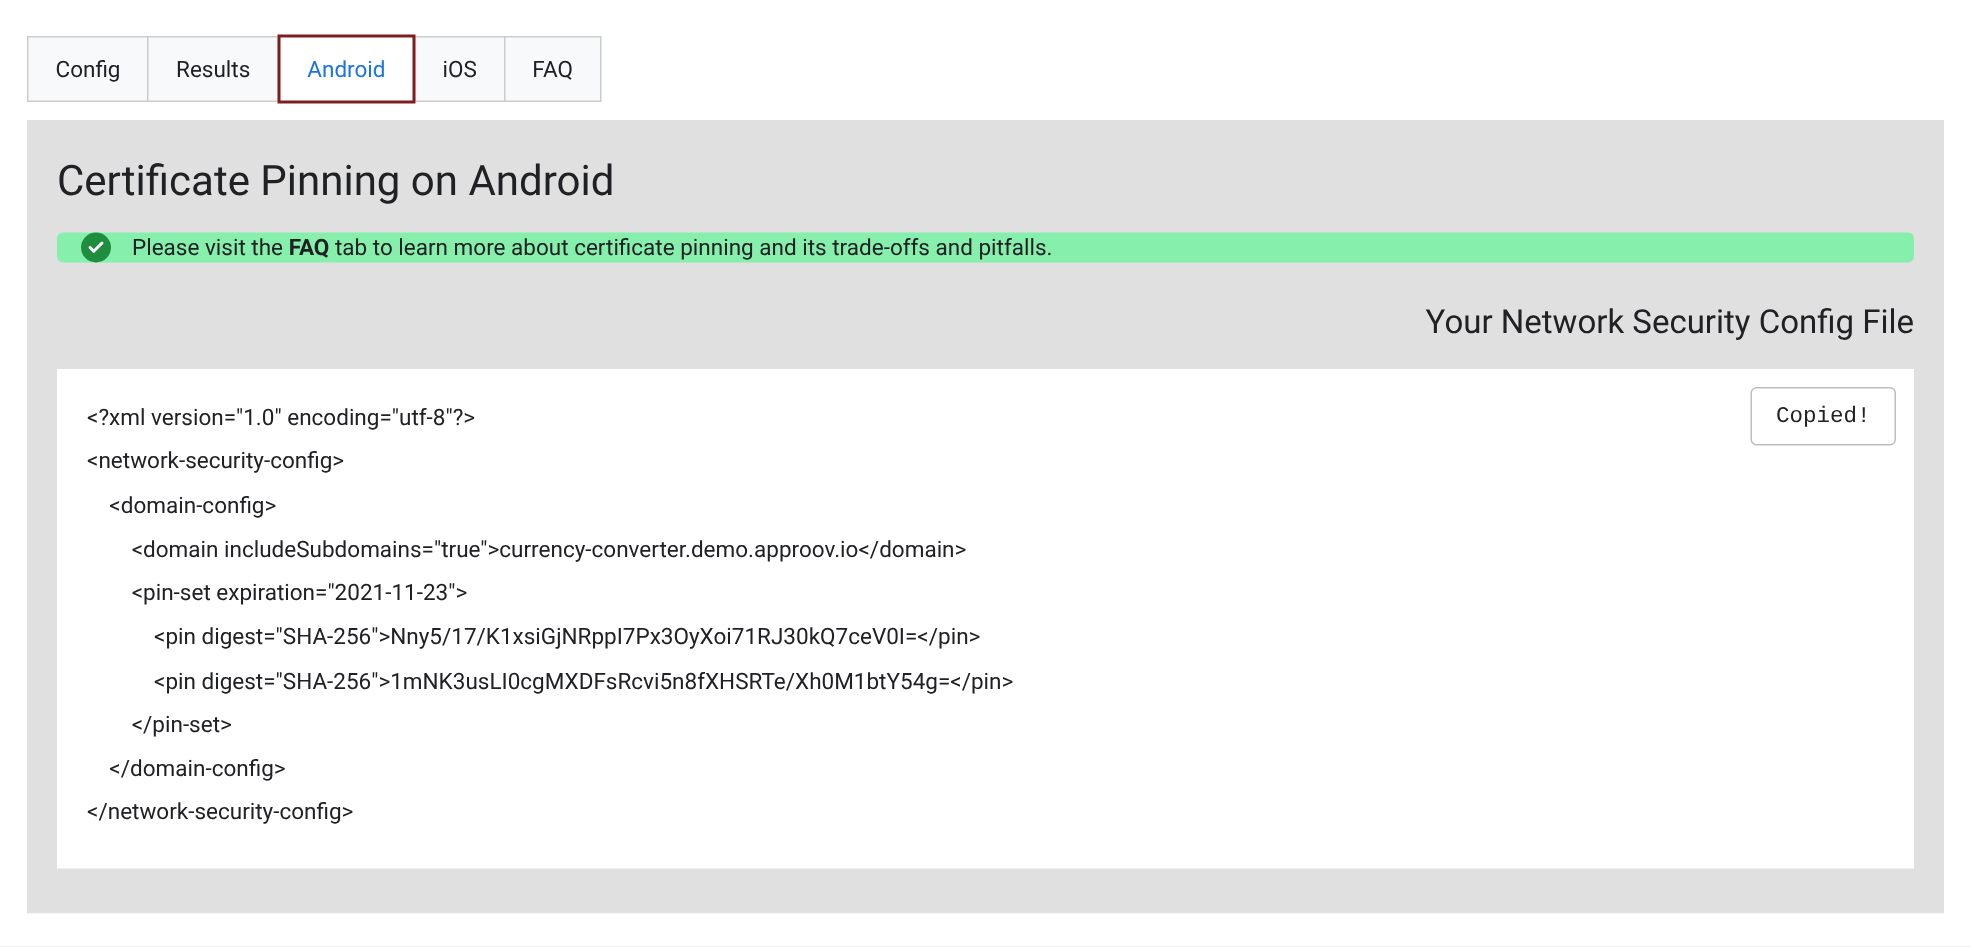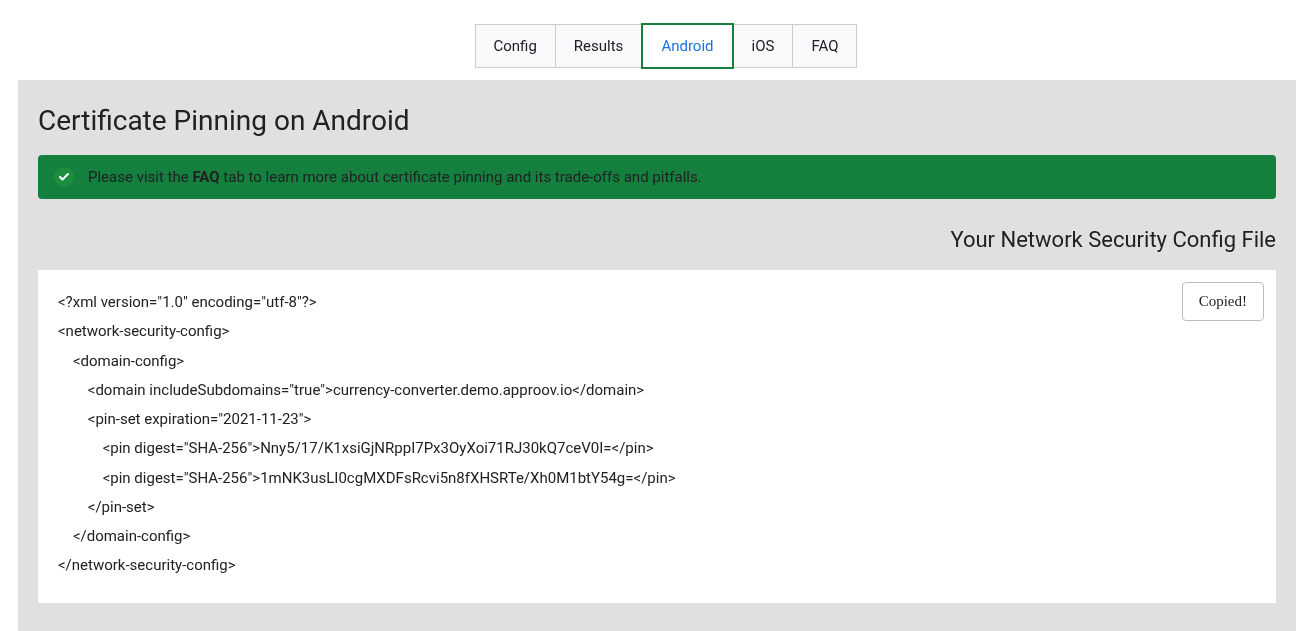--- a/index.html
+++ b/index.html
@@ -9,57 +9,56 @@
     }
     body {
       font-family: Roboto, -apple-system, BlinkMacSystemFont, "Segoe UI", Helvetica, Arial, sans-serif;
       background: #ffffff;
       color: #202124;
       font-size: 15px;
     }
     .tabs {
       display: flex;
       margin: 24px 0 0 18px;
-      justify-content: center;
     }
     .tab {
       padding: 12px 18px;
       border: 1px solid #cccccc;
       background: #f8f9fa;
       cursor: pointer;
       margin-left: -1px;
       color: #202124;
     }
     .tab:first-child {
       margin-left: 0;
     }
     .tab.active {
-      border: 2px solid #15803d;
+      border: 2px solid #7f1d1d;
       background: #ffffff;
       color: #1a73e8;
       z-index: 1;
       position: relative;
       margin-top: -1px;
       margin-bottom: -1px;
     }
     .content-panel {
       background: #e0e0e0;
       margin: 12px 18px 0 18px;
       padding: 24px 20px 30px 20px;
     }
     .panel-title {
       font-size: 28px;
       font-weight: 400;
       color: #202124;
       margin-bottom: 18px;
     }
     .alert-success {
-      background: #15803d;
+      background: #86efac;
       border-radius: 4px;
-      padding: 12px 16px;
+      padding: 0 16px;
       display: flex;
       align-items: center;
       margin-bottom: 28px;
     }
     .alert-success .icon-wrap {
       width: 20px;
       height: 20px;
       border-radius: 50%;
       background: #1e8e3e;
       display: flex;
@@ -101,21 +100,21 @@
       position: absolute;
       top: 12px;
       right: 12px;
       background: #ffffff;
       border: 1px solid #bdbdbd;
       border-radius: 4px;
       padding: 10px 16px;
       font-size: 15px;
       color: #202124;
       cursor: pointer;
-      font-family: Liberation Serif, serif;
+      font-family: Liberation Mono, monospace;
     }
   </style>
 </head>
 <body>
 
 <div class="tabs">
     <div class="tab">Config</div>
     <div class="tab">Results</div>
     <div class="tab active">Android</div>
     <div class="tab">iOS</div>

